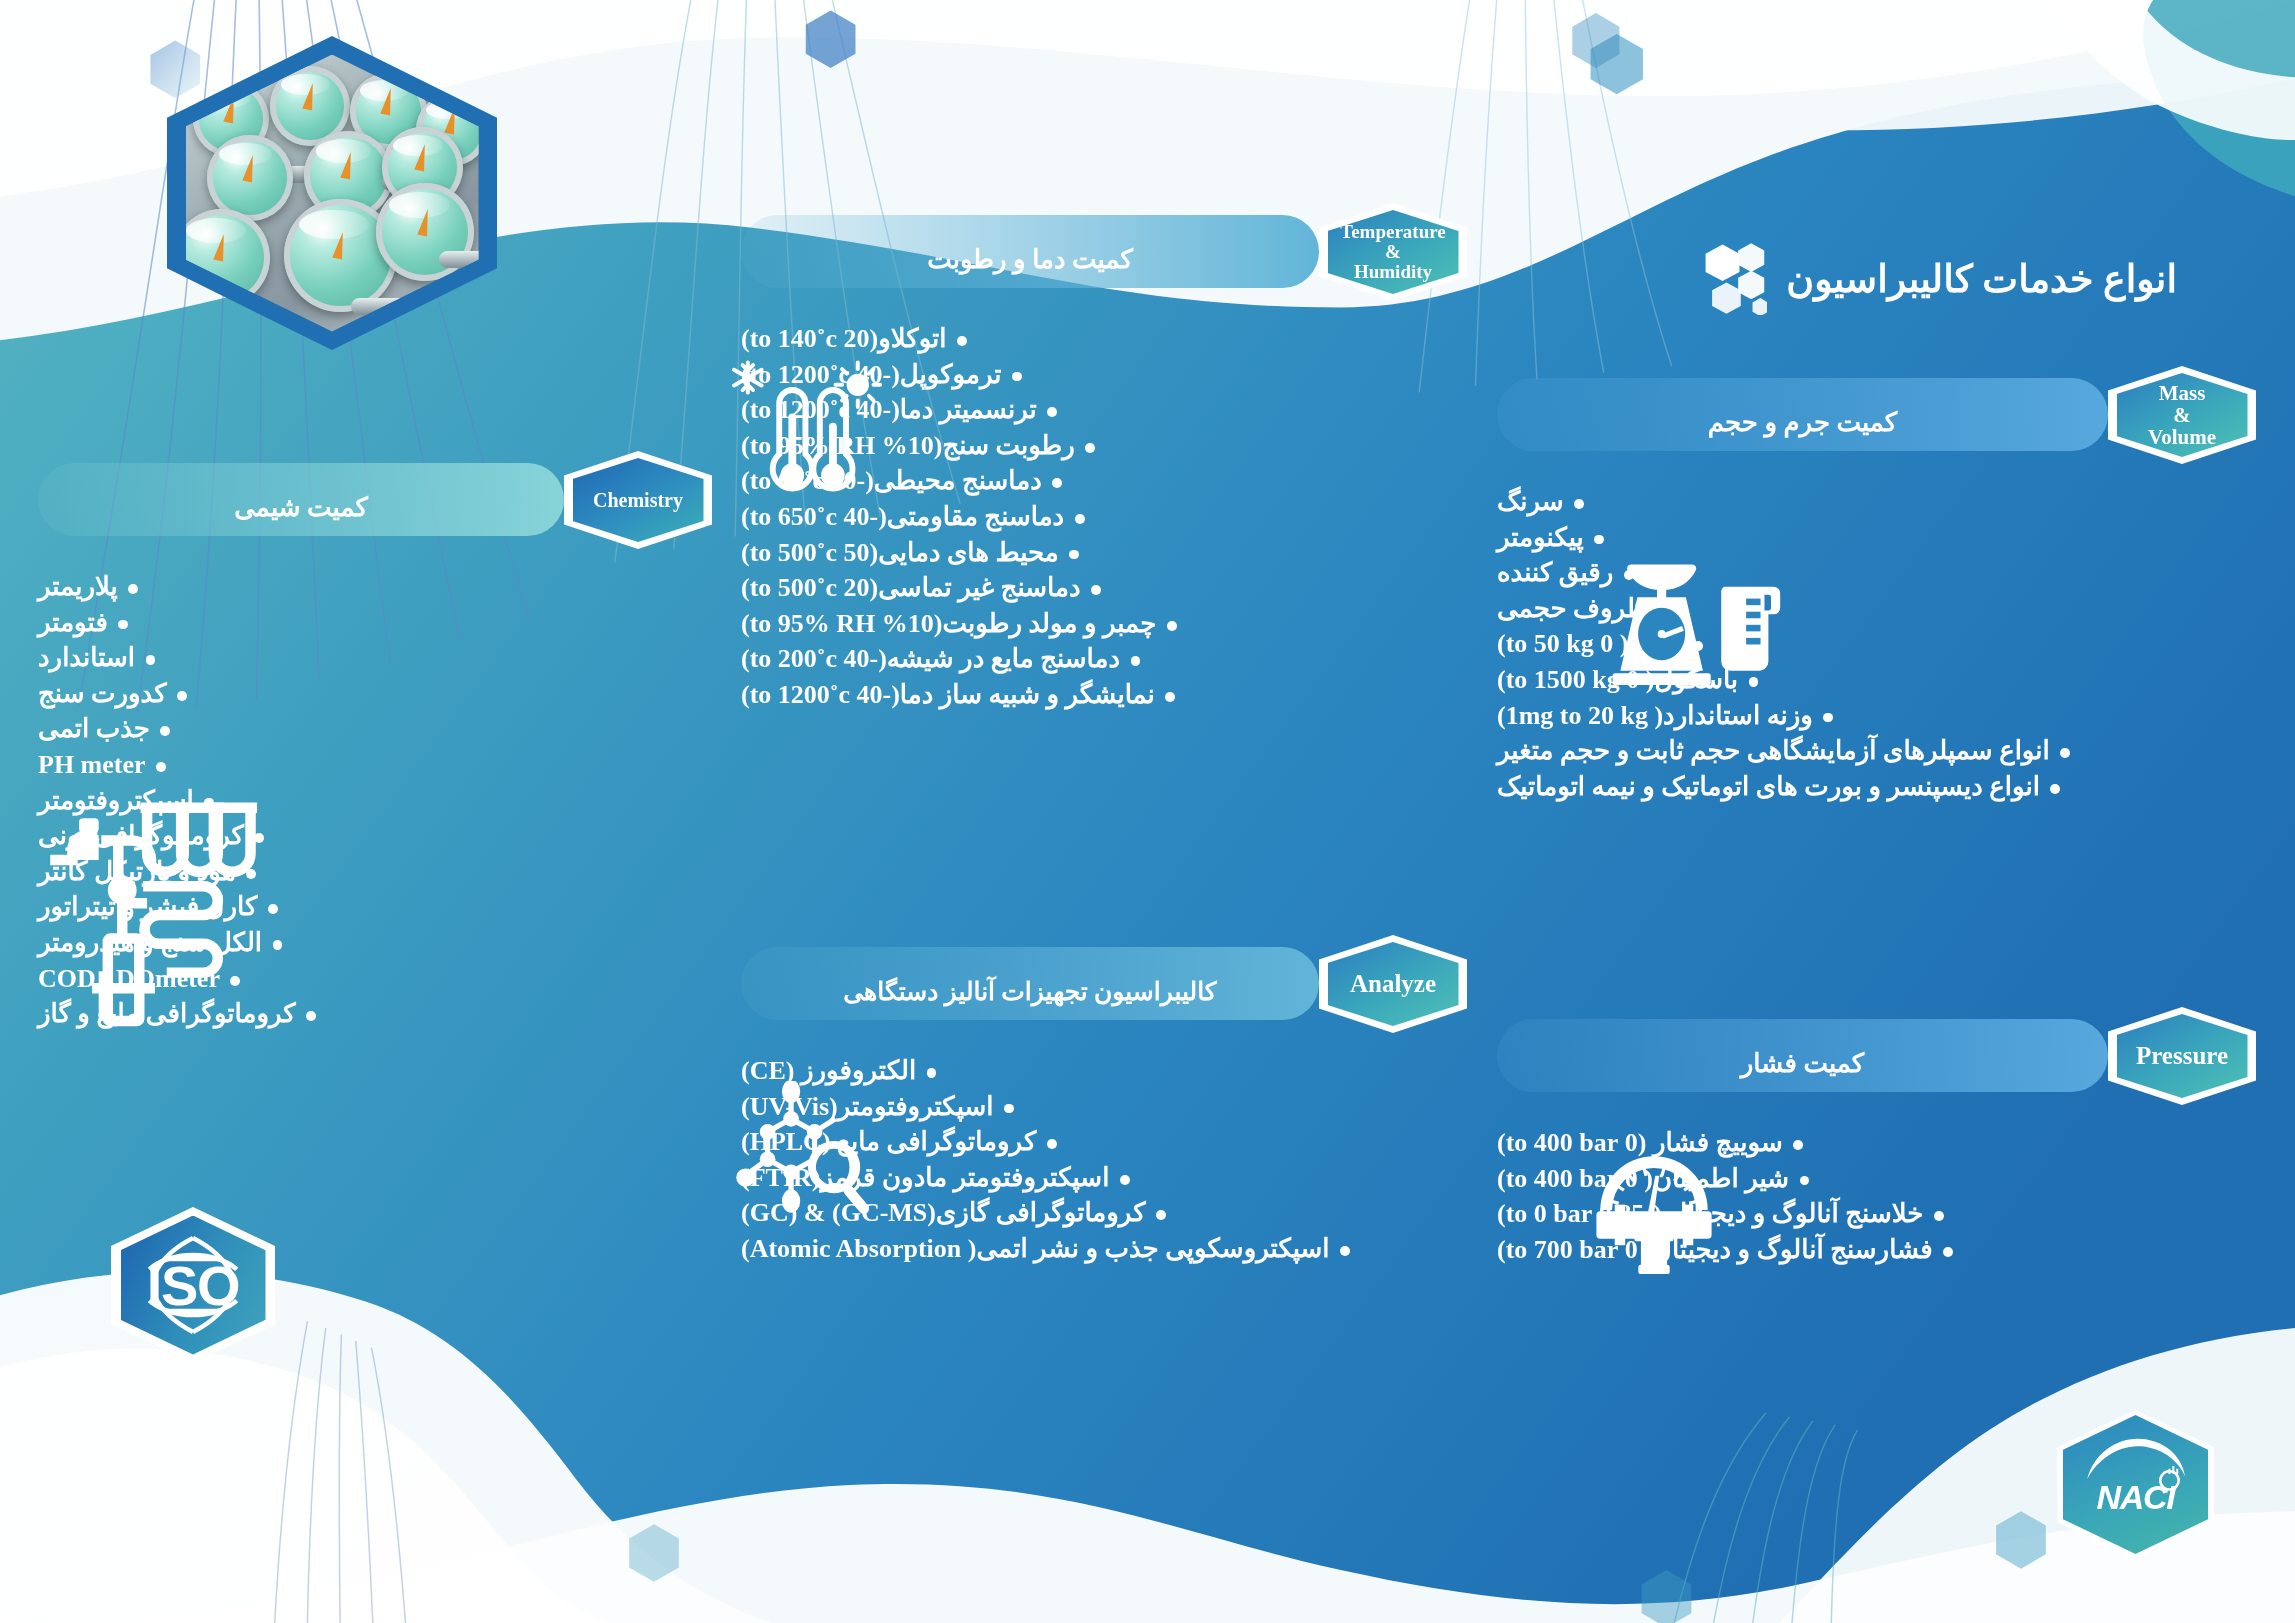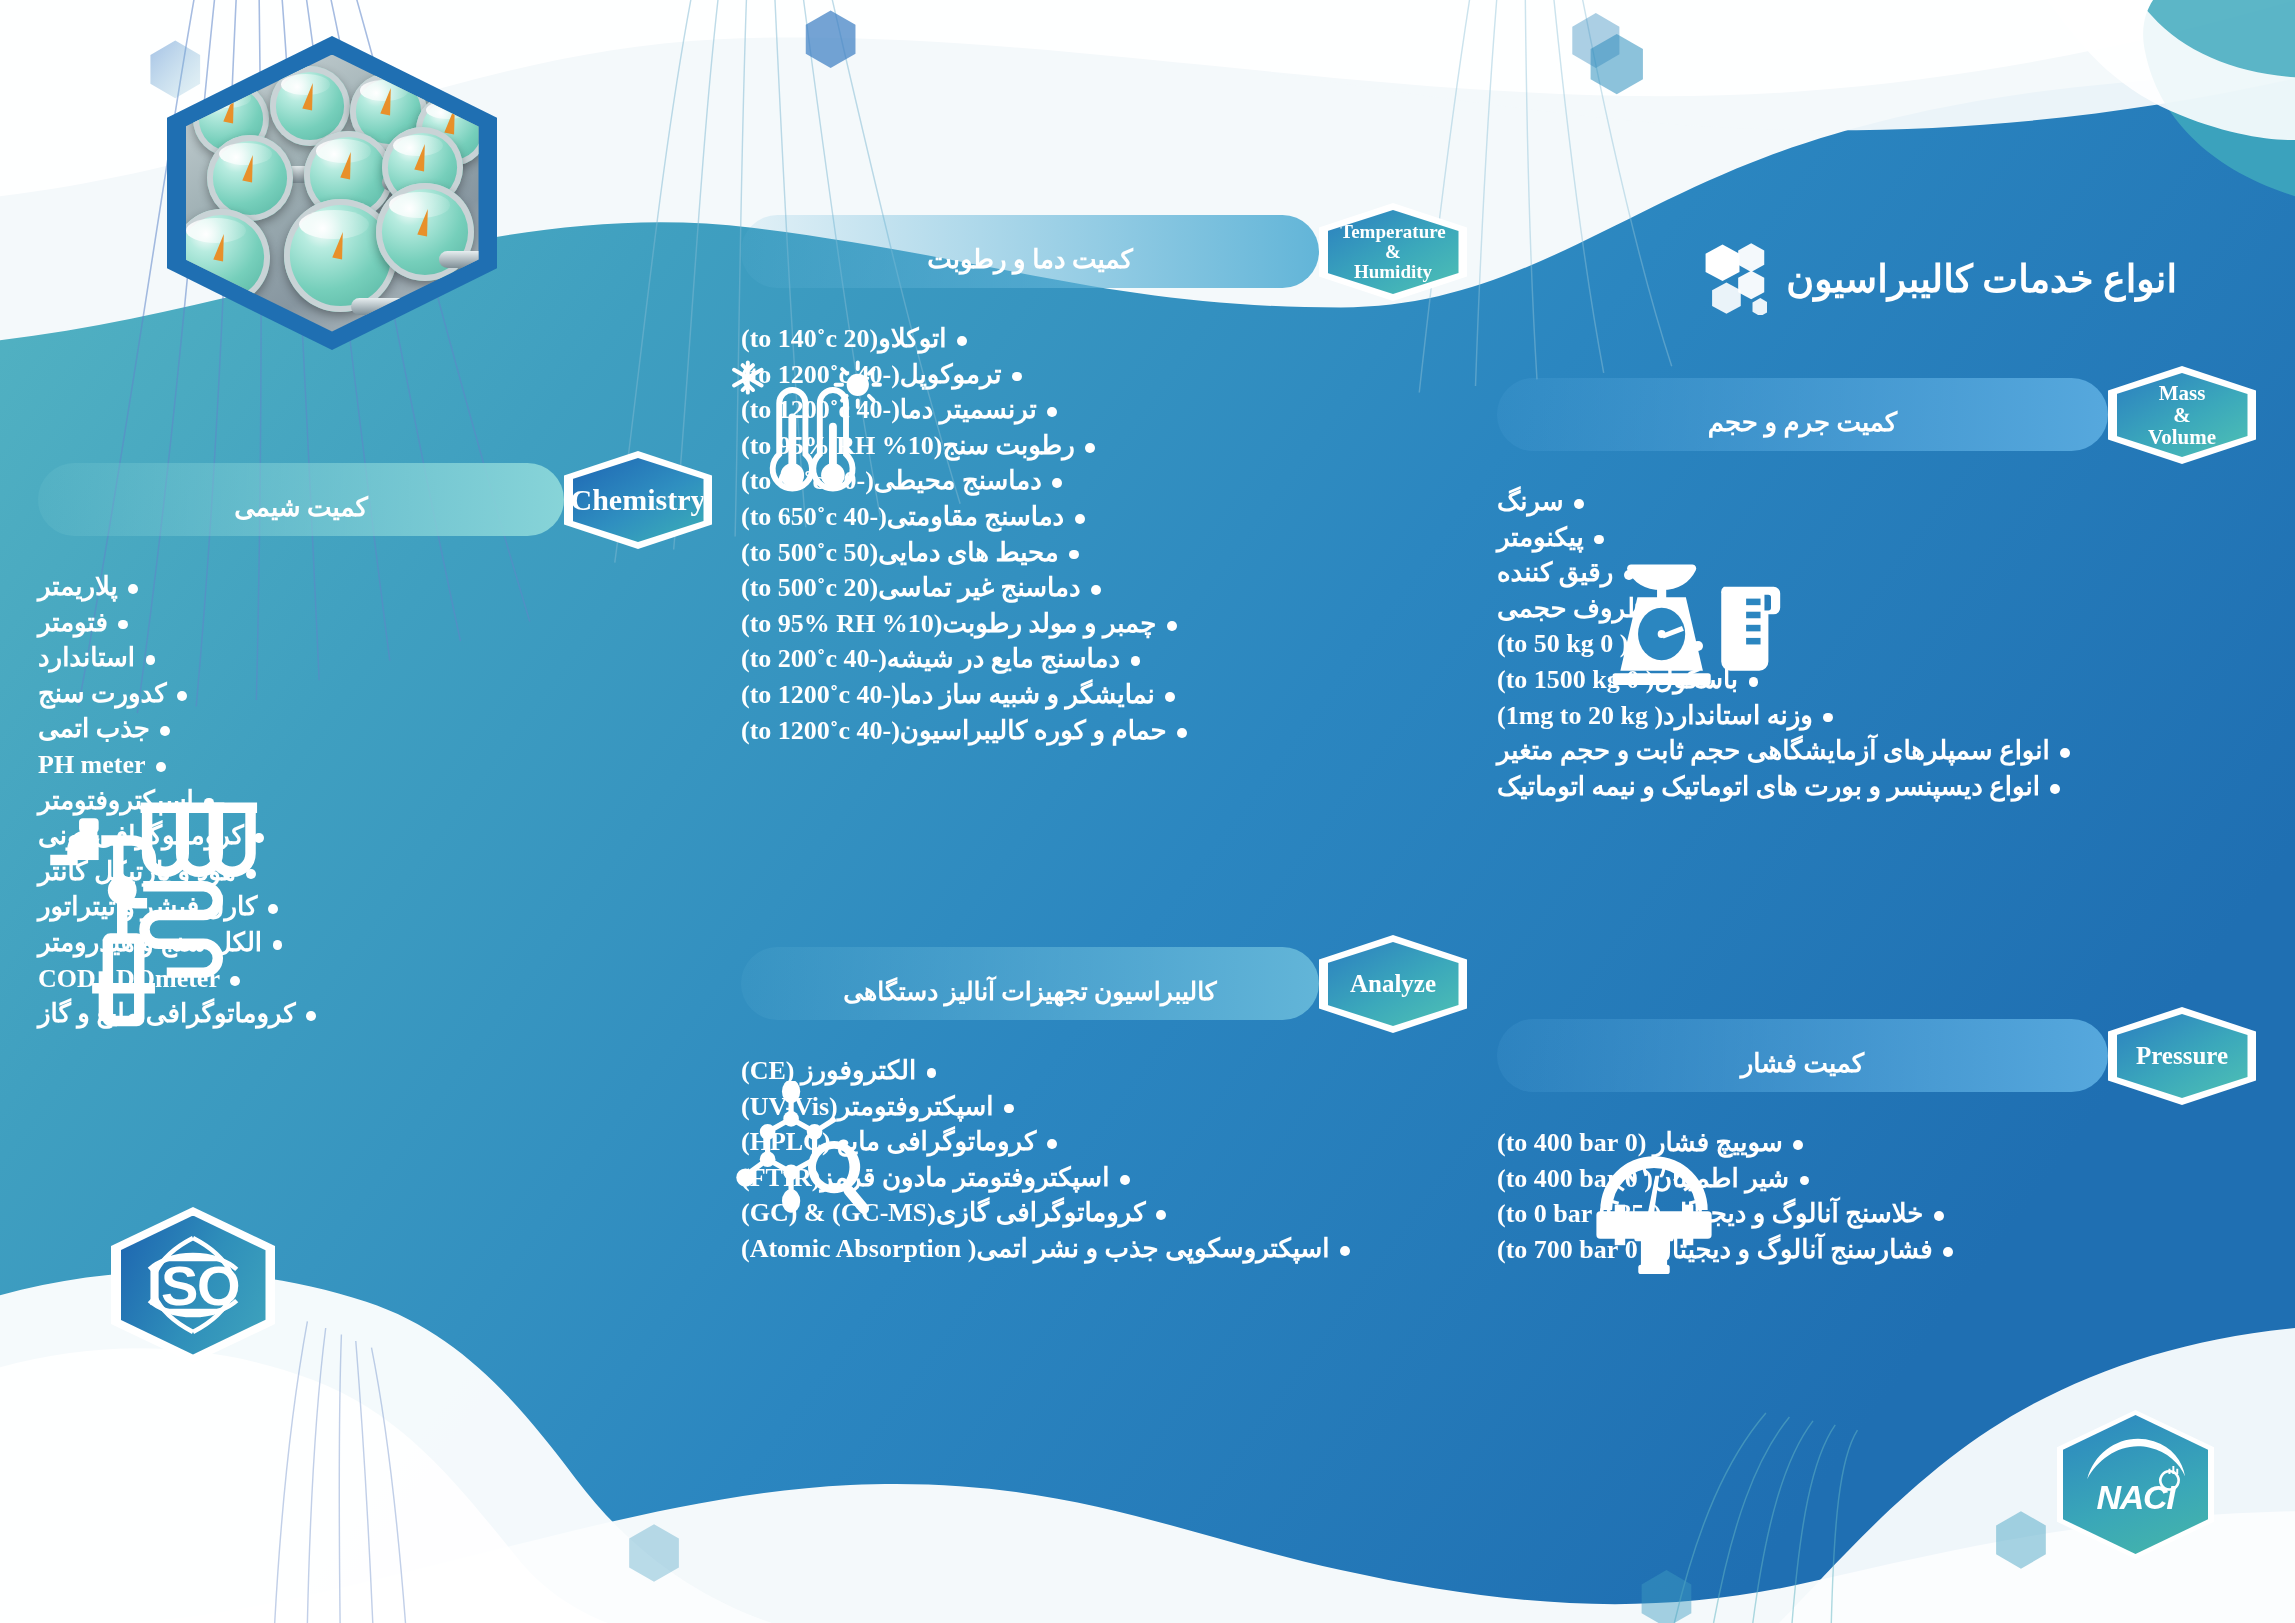--- a/index.html
+++ b/index.html
@@ -511,24 +511,20 @@
             <span class="bt">چمبر و مولد رطوبت(10% to 95% RH)</span>
           </li>
         <li>
             <i class="bullet"></i>
             <span class="bt">دماسنج مایع در شیشه(-40 to 200˚c)</span>
           </li>
         <li>
             <i class="bullet"></i>
             <span class="bt">نمایشگر و شبیه ساز دما(-40 to 1200˚c)</span>
           </li>
-        <li>
-            <i class="bullet"></i>
-            <span class="bt">حمام و کوره کالیبراسیون(-40 to 1200˚c)</span>
-          </li>
       </ul>
     </div>
   </div>
 
   <div class="col" id="col-analyze">
     <div class="sec-head">
       <div class="pill" style="right:148px;left:0;background:linear-gradient(270deg,#62b5d8 0%,rgba(98,181,216,.12) 100%);">
         <span style="font-size:25px;">کالیبراسیون تجهیزات آنالیز دستگاهی</span>
       </div>
       <div class="hex" style="right:0;">
@@ -591,21 +587,21 @@
       </ul>
     </div>
   </div>
 
   <div class="col" id="col-chem">
     <div class="sec-head">
       <div class="pill" style="right:148px;left:0;background:linear-gradient(270deg,#87d4d8 0%,rgba(135,212,216,.12) 100%);">
         <span>کمیت شیمی</span>
       </div>
       <div class="hex" style="right:0;">
-        <div class="hex-in one-line" style="font-size:30px;background:linear-gradient(150deg,#1f67b4 0%,#2f8fc0 55%,#3cb0b6 100%);justify-content:center;">
+        <div class="hex-in one-line" style="font-size:20px;background:linear-gradient(150deg,#1f67b4 0%,#2f8fc0 55%,#3cb0b6 100%);justify-content:center;">
           <span>Chemistry</span>
         </div>
       </div>
     </div>
 
     <div class="list-wrap">
       <div class="icon-box" style="left:6.5px;top:196px;">
         <svg width="216" height="262" viewBox="0 0 330 400" fill="none" stroke="#ffffff" stroke-width="16">
           <path d="M8,142 h34 v-16 a22,22 0 0 1 22,-22 h16"></path>
           <path d="M42,104 h40 v38 h-40 z" fill="#ffffff" stroke="none"></path>

